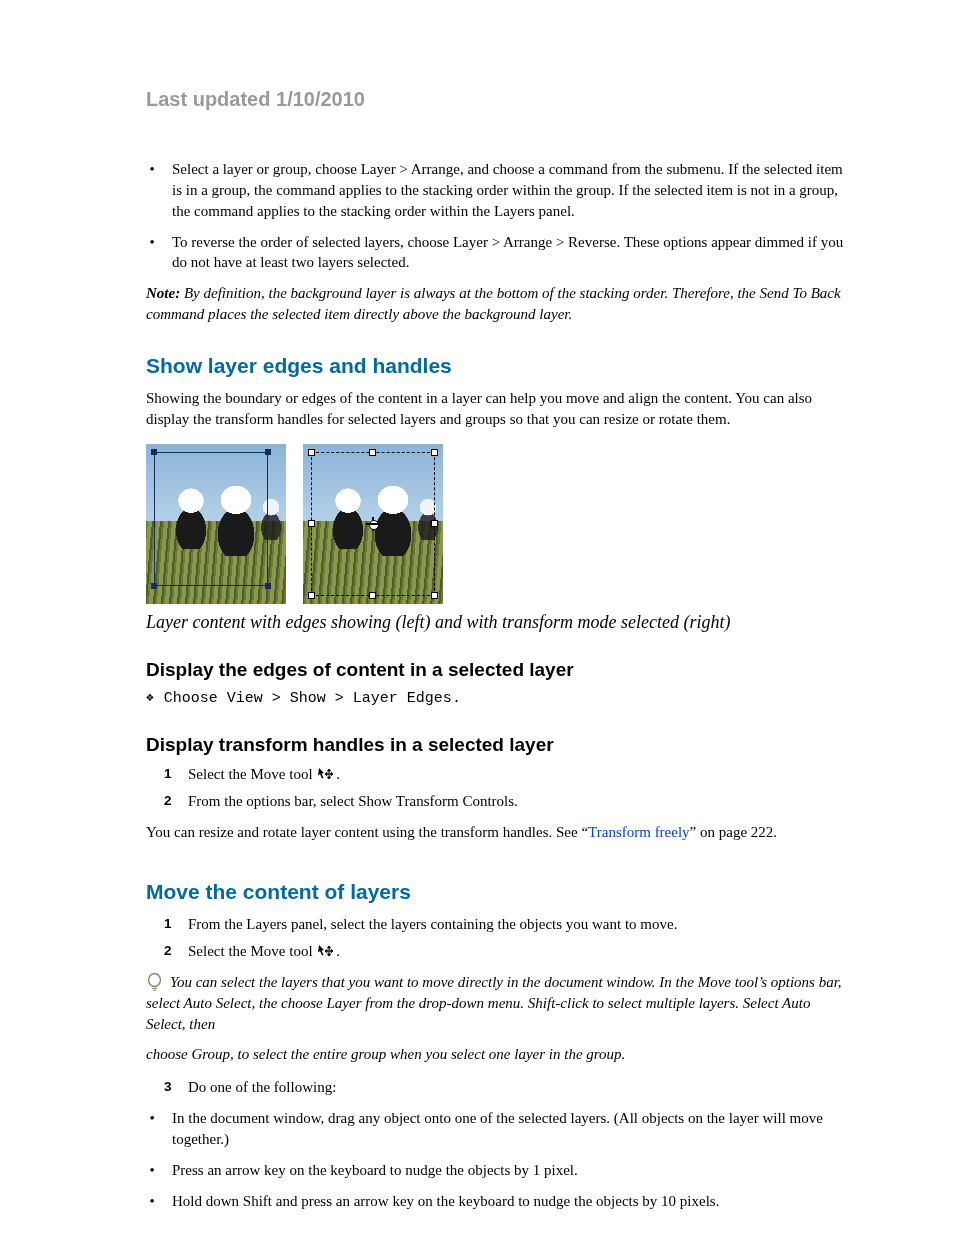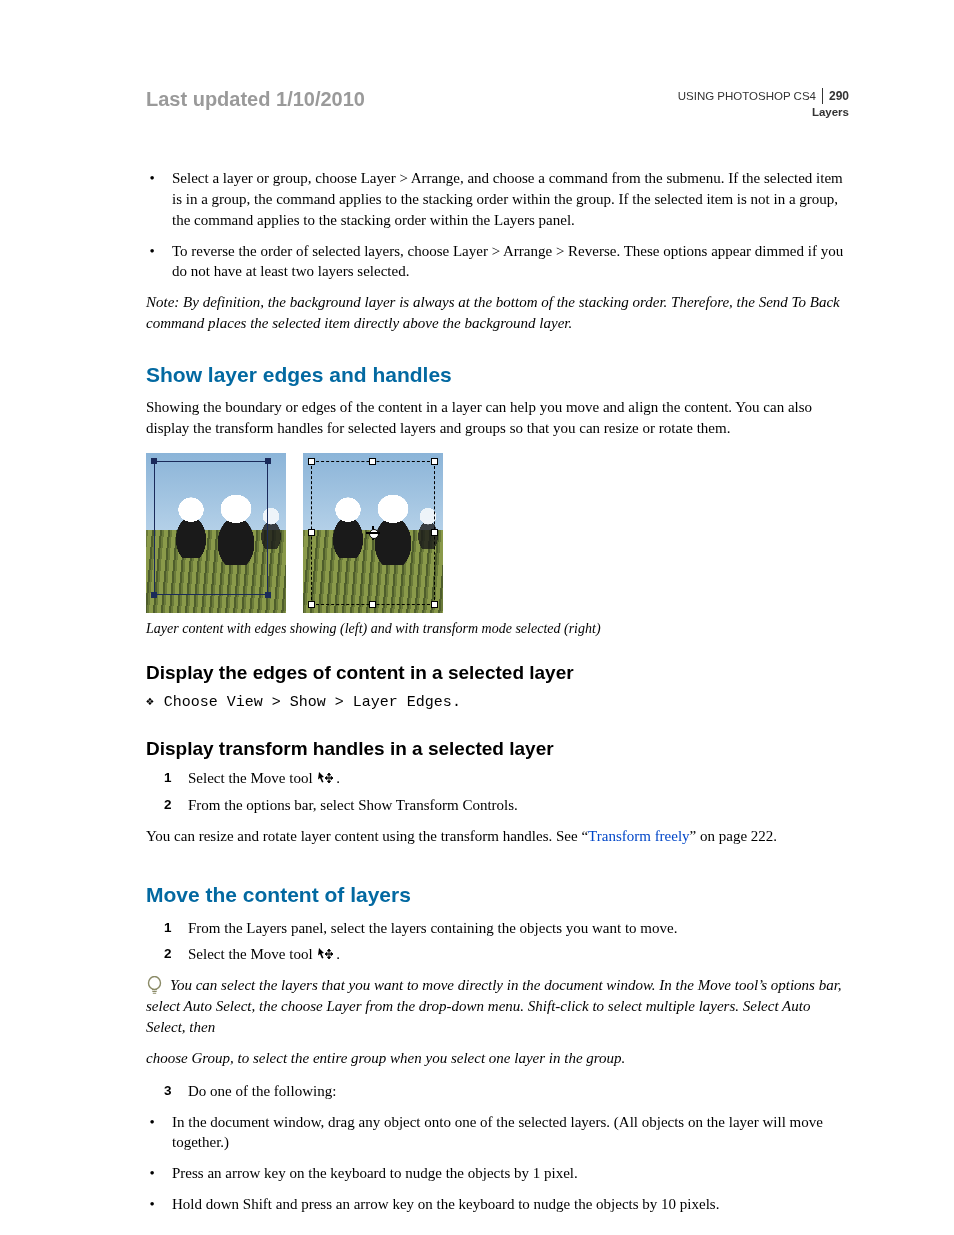--- a/index.html
+++ b/index.html
@@ -86,21 +86,21 @@
     font-size: 13.5px;
     top: 1px;
   }
 
   .note {
     margin: 6px 0 22px 0;
     font-size: 15px;
   }
   .note .note-label {
     font-style: italic;
-    font-weight: 400;
+    font-weight: 700;
   }
   .note-body { font-style: italic; }
 
   h2.h2 {
     font-family: "Myriad Pro", Arial, sans-serif;
     font-weight: 700;
     font-size: 21px;
     margin: 26px 0 8px 0;
     color: #0369a1;
   }
@@ -203,21 +203,21 @@
   }
   .transform-box .center::before { left:6px; top:0; width:2px; height:14px; }
   .transform-box .center::after { top:6px; left:0; height:2px; width:14px; }
   .transform-box .center .ring {
     position:absolute; left:3px; top:3px; width:8px; height:8px;
     border:1.5px solid #000; border-radius:50%; background:#fff;
   }
 
   .caption {
     font-style: italic;
-    font-size: 14px;
+    font-size: 18px;
     margin: 6px 0 0 0;
     color: #000;
   }
 
   .diamond-bullet {
     display: inline-block;
     font-size: 13px;
     margin-right: 10px;
     position: relative;
     top: -1px;
@@ -254,27 +254,20 @@
 
   a.xref { color: #0046c8; text-decoration: none; }
 </style>
 </head>
 <body>
 
 <div class="page">
 
   <div class="header">
     <div class="header-left">Last updated 1/10/2010</div>
-    <div class="header-right">
-      <div class="page-number-wrap">
-        <span>USING PHOTOSHOP CS4</span>
-        <span class="page-number-sep">290</span>
-      </div>
-      <div class="header-section">Layers</div>
-    </div>
   </div>
 
   <div class="content">
 
     <ul class="bullets">
       <li>Select a layer or group, choose Layer &gt; Arrange, and choose a command from the submenu. If the selected item is in a group, the command applies to the stacking order within the group. If the selected item is not in a group, the command applies to the stacking order within the Layers panel.</li>
       <li>To reverse the order of selected layers, choose Layer &gt; Arrange &gt; Reverse. These options appear dimmed if you do not have at least two layers selected.</li>
     </ul>
 
     <p class="note">

